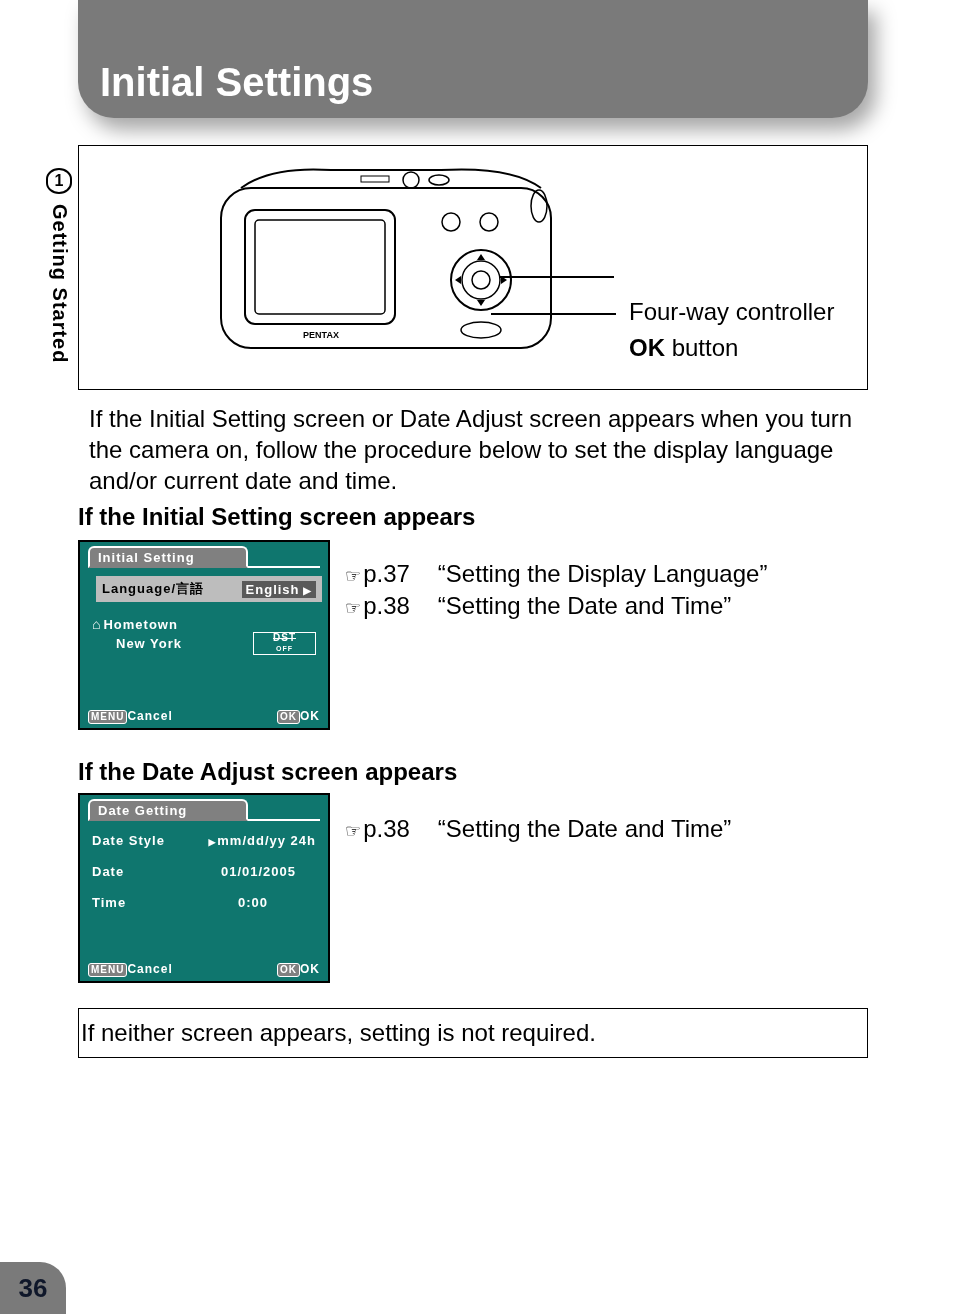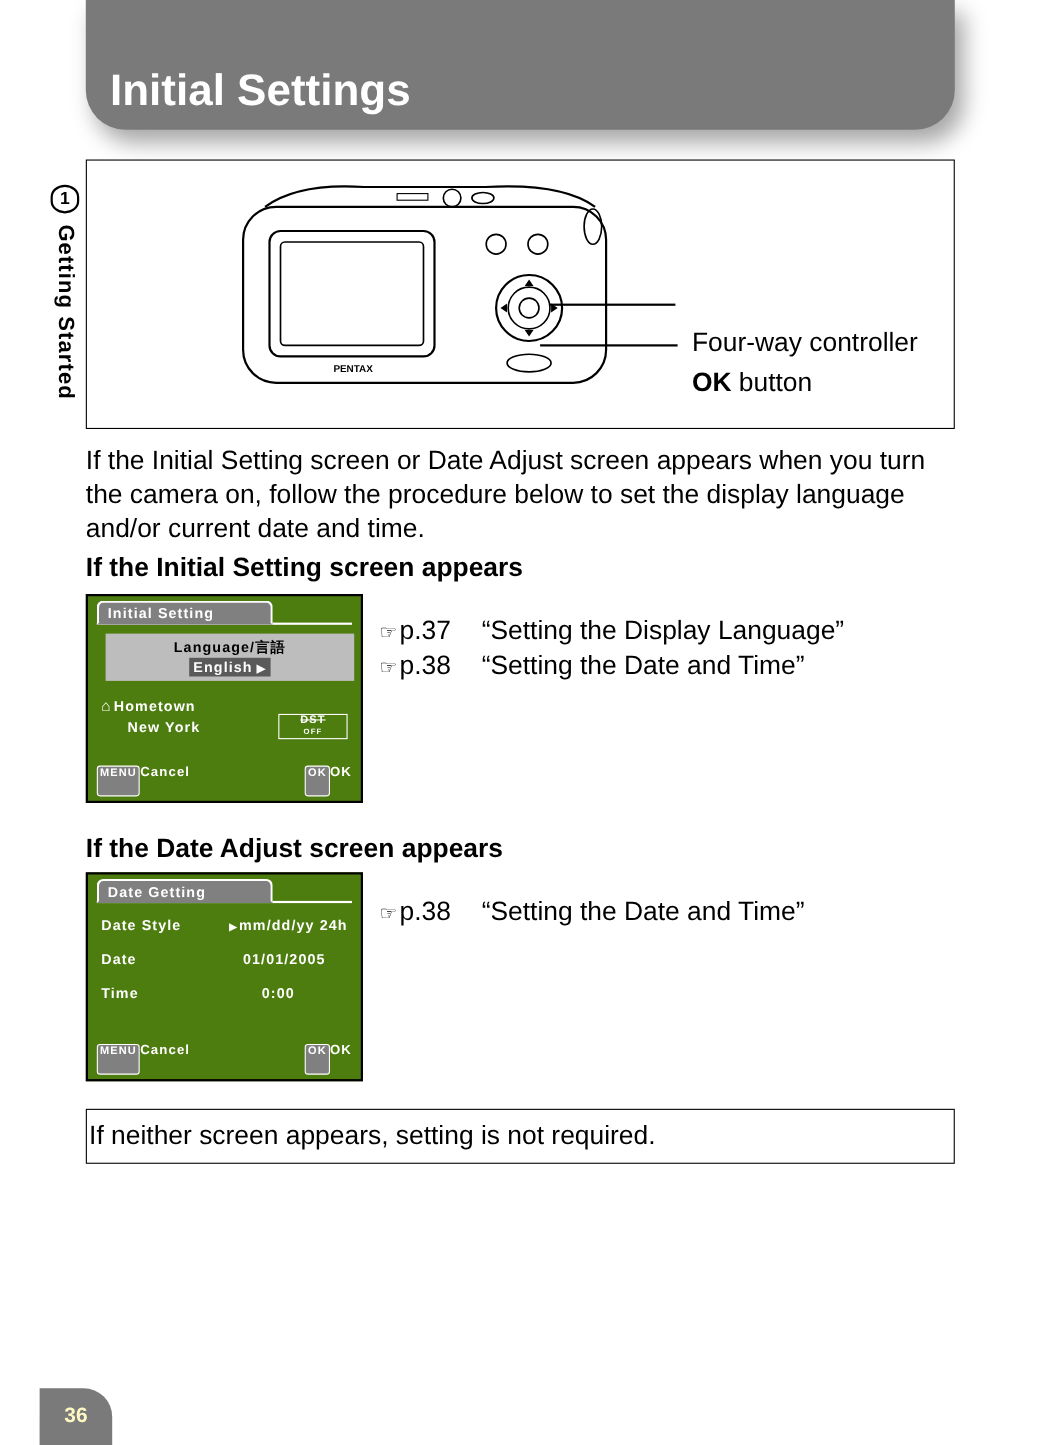--- a/index.html
+++ b/index.html
@@ -94,21 +94,21 @@
   }
   .callout-text2 {
     position: absolute;
     left: 550px;
     top: 188px;
     font-size: 24px;
   }
   .callout-text2 b { font-weight: bold; }
   .intro {
     position: absolute;
-    left: 78px;
+    left: 89px;
     top: 403px;
     width: 790px;
     font-size: 24px;
     line-height: 1.3;
   }
   .subhead1 {
     position: absolute;
     left: 78px;
     top: 503px;
     font-size: 24px;
@@ -125,21 +125,21 @@
     position: absolute;
     left: 78px;
     top: 793px;
     width: 252px;
     height: 190px;
   }
   .lcd {
     width: 100%;
     height: 100%;
     border: 2px solid #000;
-    background: #4d7c0f;
+    background: #0f766e;
     color: #fff;
     font-size: 13px;
     font-weight: bold;
     letter-spacing: 1px;
     position: relative;
     padding-top: 28px;
   }
   .lcd-title-tab {
     position: absolute;
     top: 4px;
@@ -168,21 +168,20 @@
     align-items: center;
     padding: 4px 12px;
   }
   .lcd-row.sel {
     background: #bdbdbd;
     color: #000;
     margin-left: 16px;
     margin-right: 6px;
     padding-left: 6px;
     padding-right: 6px;
-    flex-direction: column;
   }
   .lcd-row.sel .lang-val {
     background: #5a5a5a;
     color: #fff;
     padding: 1px 4px;
   }
   .lcd-sub {
     padding-left: 24px;
     font-size: 13px;
   }
@@ -197,21 +196,21 @@
     font-size: 12px;
   }
   .btn-box {
     display: inline-block;
     border: 1.5px solid #fff;
     border-radius: 3px;
     padding: 0 2px;
     font-size: 10px;
     background: #808080;
     line-height: 12px;
-    height: 28px;
+    height: 14px;
   }
   .dst-box {
     border: 1.5px solid #fff;
     font-size: 10px;
     padding: 0 19px;
     line-height: 10px;
     text-align: center;
   }
   .home-icon::before {
     content: "⌂";
@@ -266,27 +265,26 @@
     padding: 10px 2px;
     font-size: 24px;
   }
   .page-corner {
     position: absolute;
     left: 0;
     bottom: 0;
     width: 66px;
     height: 52px;
     background: #7a7a7a;
-    color: #fef9c3;
+    color: #0f172a;
     border-radius: 0 26px 0 0;
-    font-size: 19px;
+    font-size: 26px;
     font-weight: bold;
     text-align: center;
     line-height: 52px;
-    margin-left: 36px;
   }
 </style>
 </head>
 <body>
 
 <div class="header-bar">
   <div class="header-title">Initial Settings</div>
 </div>
 
 <div class="side-tab">

